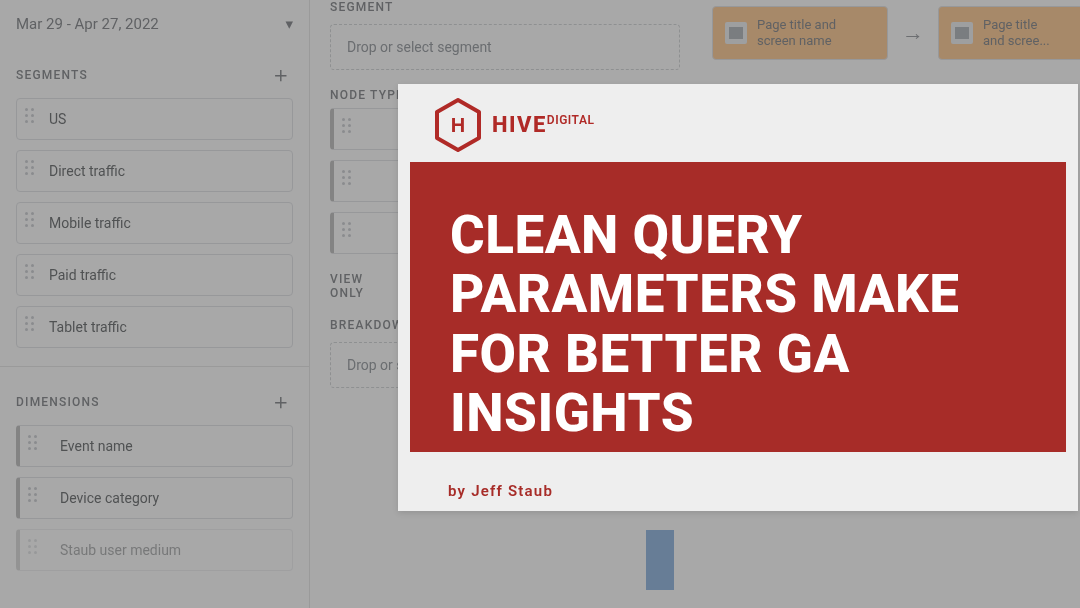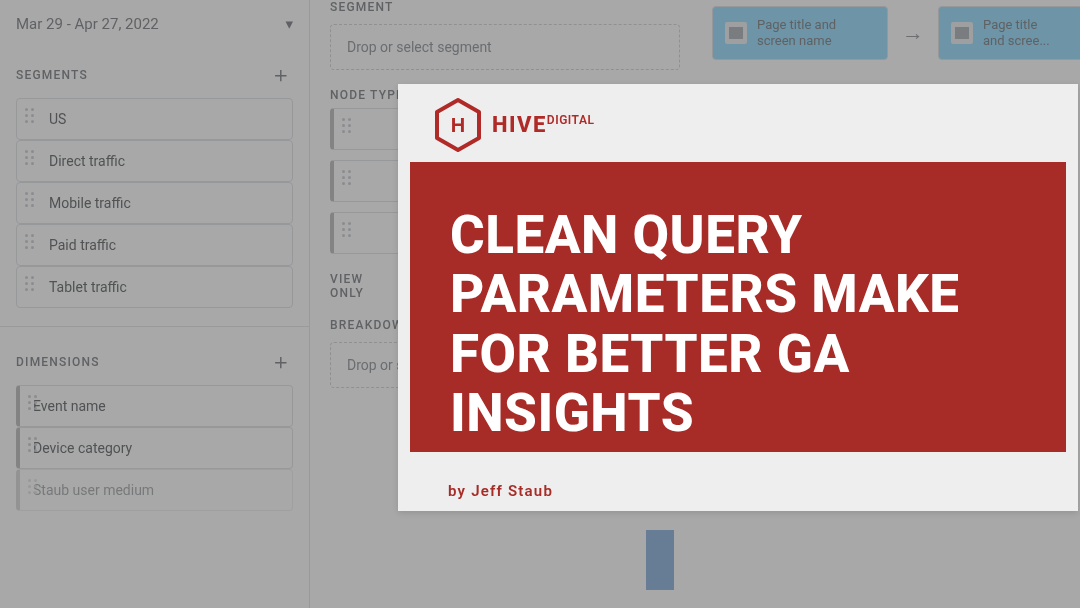--- a/index.html
+++ b/index.html
@@ -17,40 +17,40 @@
 
   
   .date-row { display:flex; align-items:center; justify-content:space-between; height:48px; color:#5f6368; font-size:15px; }
   .date-row .caret { color:#5f6368; }
 
   
   .sec-head { display:flex; align-items:center; justify-content:space-between; color:#5f6368; font-size:12px; font-weight:500; letter-spacing:1.2px; margin-top:6px; }
   .plus { font-size:22px; color:#5f6368; line-height:1; }
 
   
-  .pill-list { display:flex; flex-direction:column; margin-top:2px; }
+  .pill-list { display:flex; flex-direction:column; gap:10px; margin-top:2px; }
   .pill { position:relative; height:42px; border:1px solid #dadce0; border-radius:4px; display:flex; align-items:center; padding:0 14px 0 32px; color:#3c4043; background:#fff; font-size:14px; }
-  .pill.accent { border-left: 4px solid #adadad; padding-left:13px; }
+  .pill.accent { border-left: 4px solid #adadad; padding-left:40px; }
   .grip { position:absolute; left:8px; top:50%; transform:translateY(-50%); width:14px; height:22px; display:grid; grid-template-columns:repeat(2,3px); grid-auto-rows:3px; gap:3px; }
   .grip span { background:#bdc1c6; border-radius:50%; }
 
   .divider { height:1px; background:#e0e0e0; margin: 8px -16px; }
 
   
   .field-label { color:#5f6368; font-size:12px; font-weight:500; letter-spacing:1.2px; }
   .dashed-box { height:46px; border:1px dashed #c6c9cc; border-radius:4px; display:flex; align-items:center; padding:0 16px; color:#777d84; font-size:14px; background:#fff; }
 
   .mini-pill-list { display:flex; flex-direction:column; gap:10px; margin-top:6px; }
   .mini-pill { height:42px; border:1px solid #dadce0; border-left:4px solid #adadad; border-radius:4px; display:flex; align-items:center; padding:0 14px 0 30px; position:relative; background:#fff; font-size:14px; color:#3c4043; }
   .mini-pill .grip { left:8px; }
   .mini-label { visibility:hidden; } 
 
   
   .node-row { display:flex; align-items:center; gap:14px; margin-top:6px; }
-  .node-card { min-width:176px; height:54px; border:1px solid #dadce0; border-radius:4px; background:#7dd3fc; display:flex; align-items:center; gap:10px; padding:0 12px; }
+  .node-card { min-width:176px; height:54px; border:1px solid #dadce0; border-radius:4px; background:#fdba74; display:flex; align-items:center; gap:10px; padding:0 12px; }
   .node-icon { width:22px; height:22px; background:#e8eaed; border-radius:2px; position:relative; }
   .node-icon::before { content:""; position:absolute; inset:5px 4px 9px 4px; background:#9aa0a6; }
   .node-icon::after { content:""; position:absolute; inset:12px 4px 5px 4px; background:#9aa0a6; }
   .node-text { color:#5f6368; font-size:13px; line-height:1.25; }
   .arrow-between { color:#7b7f85; font-size:22px; }
 
   
   .right-list { margin-top:120px; display:flex; flex-direction:column; gap:14px; padding-left:230px; color:#3c4043; font-size:14px; }
   .right-list .row { display:flex; flex-direction:column; line-height:1.2; }
   .right-list .val { font-weight:700; font-size:15px; color:#202124; }

